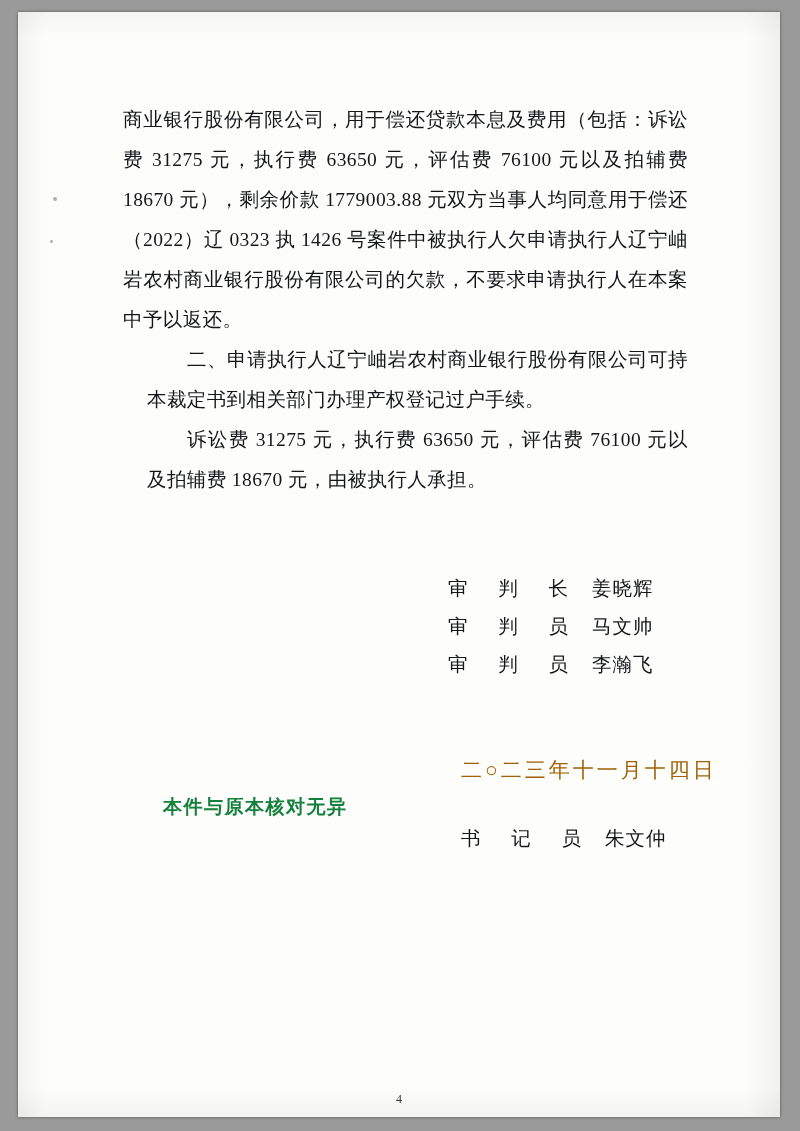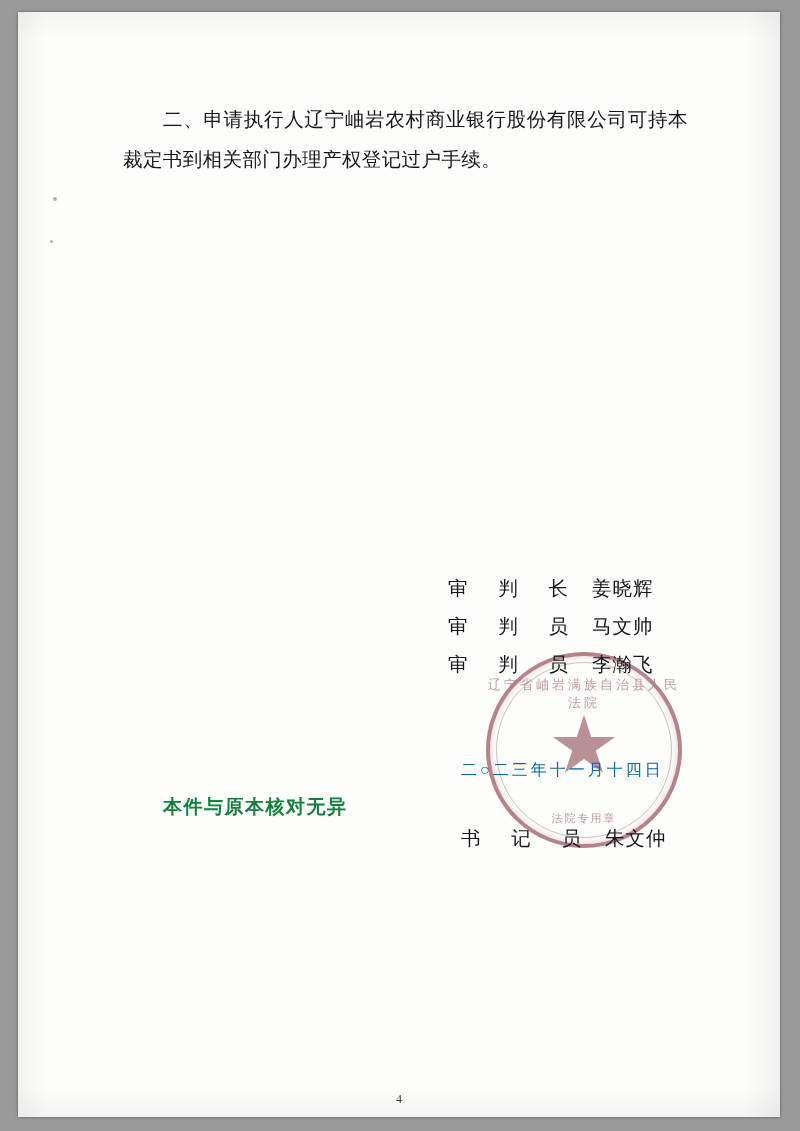--- a/index.html
+++ b/index.html
@@ -55,21 +55,21 @@
   .para {
     font-size: 19.5px;
     line-height: 40px;
     color: #14161a;
     letter-spacing: 0.4px;
     text-align: justify;
     text-justify: inter-ideograph;
     margin: 0;
   }
   .para + .para { margin-top: 0px; }
-  .indent { text-indent: 40px; }
+  .indent { text-indent: 40px; margin-left: 24px; }
 
   
   .sign-block {
     position: absolute;
     left: 430px;
     top: 558px;
     width: 260px;
   }
   .sign-row {
     display: flex;
@@ -87,23 +87,23 @@
   .sign-role span { display: inline-block; }
   .sign-name {
     margin-left: 24px;
     letter-spacing: 1px;
   }
 
   .date-row {
     position: absolute;
     left: 443px;
     top: 742px;
-    font-size: 16px;
+    font-size: 21px;
     line-height: 32px;
-    color: #0369a1;
+    color: #a16207;
     letter-spacing: 3px;
     white-space: nowrap;
   }
 
   .clerk-row {
     position: absolute;
     left: 443px;
     top: 808px;
     width: 250px;
   }
@@ -185,30 +185,25 @@
 </head>
 <body>
 
 <div class="page-frame">
   <div class="paper">
 
     <span class="speck" style="left:35px; top:185px; width:4px; height:4px;"></span>
     <span class="speck" style="left:32px; top:228px; width:3px; height:3px;"></span>
 
     <div class="content">
+      <p class="para">商业银行股份有限公司，用于偿还贷款本息及费用（包括：诉讼费 31275 元，执行费 63650 元，评估费 76100 元以及拍辅费 18670 元），剩余价款 1779003.88 元双方当事人均同意用于偿还（2022）辽 0323 执 1426 号案件中被执行人欠申请执行人辽宁岫岩农村商业银行股份有限公司的欠款，不要求申请执行人在本案中予以返还。</p>
       <p class="para indent">二、申请执行人辽宁岫岩农村商业银行股份有限公司可持本裁定书到相关部门办理产权登记过户手续。</p>
+      <p class="para indent">诉讼费 31275 元，执行费 63650 元，评估费 76100 元以及拍辅费 18670 元，由被执行人承担。</p>
     </div>
 
-    <div class="seal">
-      <div class="ring"></div>
-      <div class="inner-ring"></div>
-      <div class="seal-top-text">辽宁省岫岩满族自治县人民法院</div>
-      <div class="star"></div>
-      <div class="seal-bottom-text">法院专用章</div>
-    </div>
 
     <div class="sign-block">
       <div class="sign-row">
         <span class="sign-role">
           <span>审</span>
           <span>判</span>
           <span>长</span>
         </span>
         <span class="sign-name">姜晓辉</span>
       </div>

